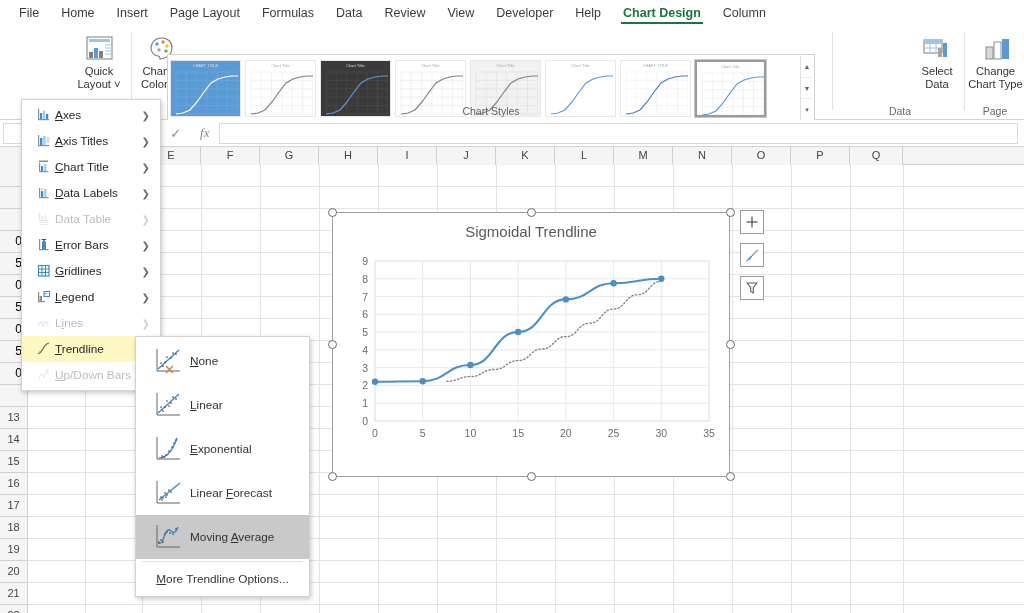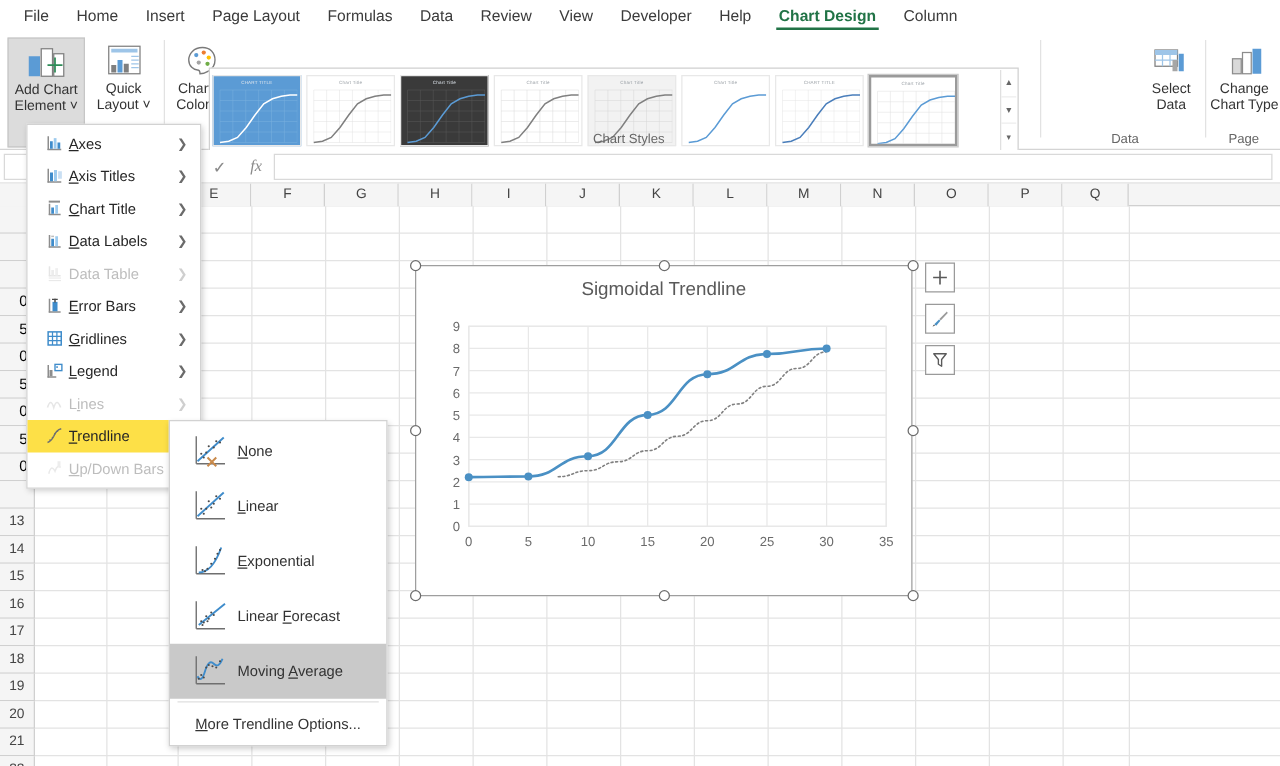--- a/index.html
+++ b/index.html
@@ -165,21 +165,21 @@
     position: absolute; background: #ffffff;
     border: 1px solid #d2d2d2; box-shadow: 1px 2px 5px rgba(0,0,0,.22);
     z-index: 40; padding: 2px 0;
   }
   .mi {
     height: 26px; display: flex; align-items: center;
     font-size: 11.8px; color: #262626; padding-left: 9px;
     position: relative; cursor: default; white-space: nowrap;
   }
   .mi.dis { color: #bdbdbd; }
-  .mi.hi { background: #fde047; justify-content: space-between; }
+  .mi.hi { background: #fef9c3; justify-content: space-between; }
   .mi .mico { width: 24px; display: flex; align-items: center; justify-content: center; }
   .mi .mtext { flex: 1; }
   .mi .arrow { position: absolute; right: 10px; font-size: 10px; color: #6b6b6b; }
   .mi.dis .arrow { color: #cfcfcf; }
   .mi u { text-decoration: underline; }
 
   #menu-add-chart-element { left: 21px; top: 99px; width: 140px; }
   #menu-trendline { left: 135px; top: 336px; width: 175px; }
 
   .mi2 {
@@ -209,33 +209,20 @@
       <div class="tab">Review</div>
       <div class="tab">View</div>
       <div class="tab">Developer</div>
       <div class="tab">Help</div>
       <div class="tab active">Chart Design</div>
       <div class="tab">Column</div>
     </div>
 
   <div class="ribbon">
 
-    <div class="bigbtn pressed" style="left:6px; width:62px; height:88px;">
-      <span class="ico">
-        <svg width="34" height="30" viewBox="0 0 34 30">
-          <rect x="3" y="10" width="9" height="16" fill="#5B9BD5"></rect>
-          <rect x="13" y="4" width="9" height="22" fill="#ffffff" stroke="#7f7f7f" stroke-width="1"></rect>
-          <rect x="23" y="8" width="8" height="18" fill="#ffffff" stroke="#7f7f7f" stroke-width="1"></rect>
-          <line x1="24" y1="11" x2="24" y2="23" stroke="#2E8B57" stroke-width="1.4"></line>
-          <line x1="18" y1="17" x2="30" y2="17" stroke="#2E8B57" stroke-width="1.4"></line>
-        </svg>
-      </span>
-      <span class="lbl">Add Chart</span>
-      <span class="lbl">Element ˅</span>
-    </div>
 
     <div class="bigbtn" style="left:70px; width:58px;">
       <span class="ico">
         <svg width="32" height="30" viewBox="0 0 32 30">
           <rect x="4" y="3" width="25" height="22" fill="#fff" stroke="#7f7f7f"></rect>
           <rect x="6" y="5" width="21" height="3" fill="#9ec5e8"></rect>
           <rect x="6" y="18" width="4" height="6" fill="#7f7f7f"></rect>
           <rect x="11" y="14" width="4" height="10" fill="#5B9BD5"></rect>
           <rect x="16" y="17" width="4" height="7" fill="#7f7f7f"></rect>
           <line x1="22" y1="11" x2="28" y2="11" stroke="#9ec5e8"></line>
@@ -417,21 +404,21 @@
             <line x1="2" y1="44" x2="64" y2="44" stroke="#dfdfdf" stroke-width="0.4"></line>
             <polyline points="2,44 9,43 16,40 23,32 30,22 37,13 44,9 51,7 58,6 64,6" fill="none" stroke="#5B9BD5" stroke-width="1.2"></polyline>
           </svg>
         </div>
       <div class="gal-scroll">
         <div>▲</div>
         <div>▼</div>
         <div>▾</div>
       </div>
     </div>
-    <div class="rgroup-label" style="left:179px; width:648px;margin-top:44px;">Chart Styles</div>
+    <div class="rgroup-label" style="left:167px; width:648px;margin-top:44px;">Chart Styles</div>
 
     <div class="sep" style="left:832px;"></div>
 
 
     <div class="bigbtn" style="left:913px; width:48px;align-items:center;">
       <span class="ico">
         <svg width="32" height="28" viewBox="0 0 32 28">
           <rect x="3" y="5" width="18" height="13" fill="#fff" stroke="#7f7f7f"></rect>
           <rect x="3" y="5" width="18" height="4" fill="#9ec5e8"></rect>
           <line x1="9" y1="5" x2="9" y2="18" stroke="#9ec5e8"></line>

